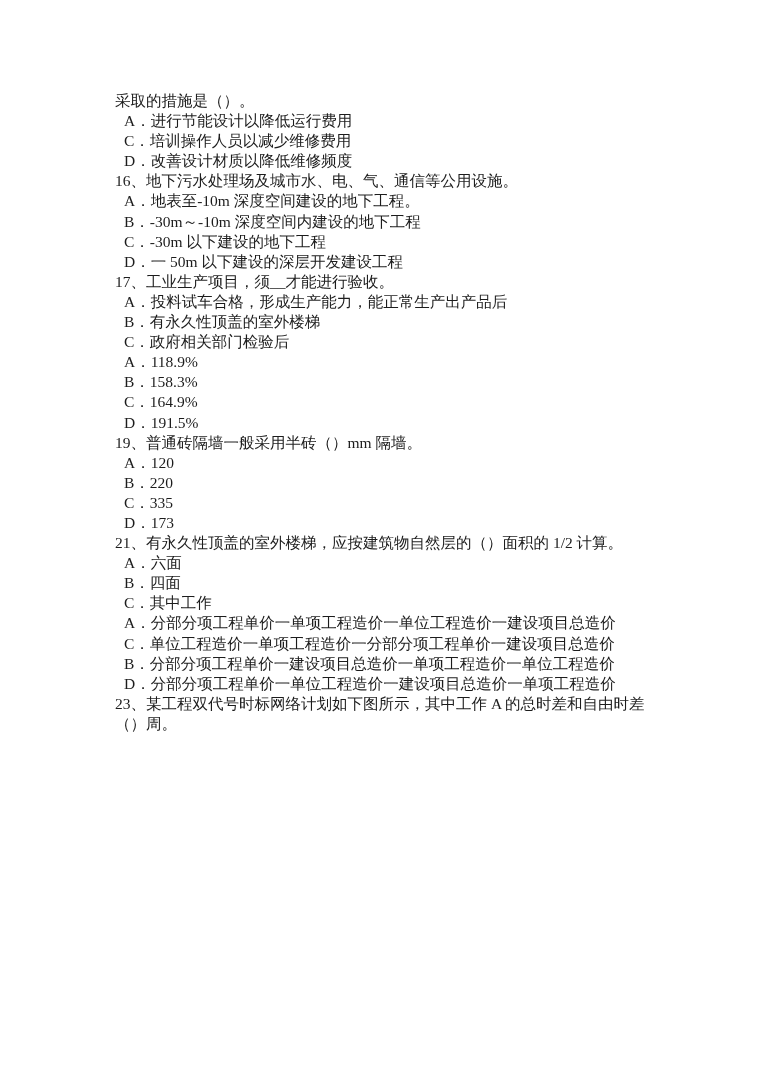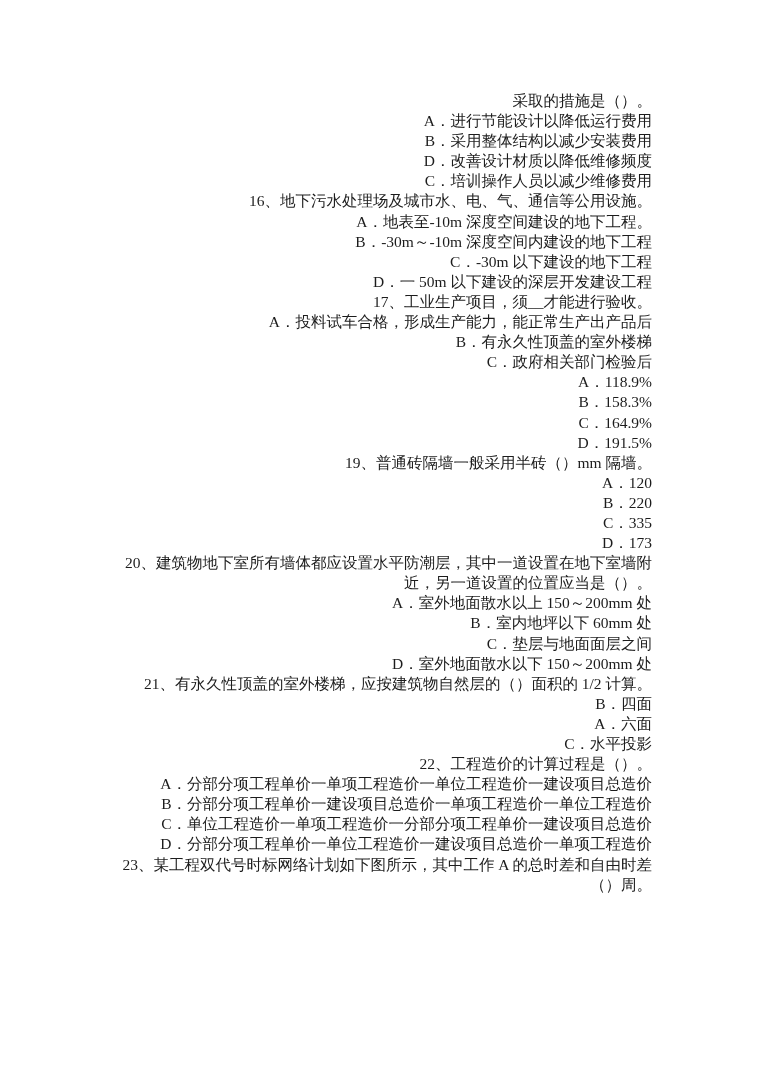--- a/index.html
+++ b/index.html
@@ -12,21 +12,20 @@
     background: #ffffff;
     font-family: "Liberation Serif", "DejaVu Serif", serif;
     color: #1c1c1c;
     overflow: hidden;
   }
   .page {
     position: absolute;
     top: 91px;
     left: 115px;
     width: 537px;
-    text-align: right;
   }
   .question {
     margin: 0;
     padding: 0;
   }
   .stem, .option {
     margin: 0;
     padding: 0;
     font-size: 15.5px;
     line-height: 20.1px;
@@ -38,23 +37,22 @@
   }
 </style>
 </head>
 <body style="background: rgb(255, 255, 255); color: rgb(28, 28, 28);">
 
 <div class="page">
   <div id="question-list">
   <div class="question">
     <p class="stem">采取的措施是（）。</p>
   <p class="option">A．进行节能设计以降低运行费用</p>
-        <p class="option">B．采用整体结构以减少安装费用</p>
+        <p class="option">C．培训操作人员以减少维修费用</p>
         <p class="option">D．改善设计材质以降低维修频度</p>
-        <p class="option">C．培训操作人员以减少维修费用</p>
       </div>
 
   <div class="question">
     <p class="stem">16、地下污水处理场及城市水、电、气、通信等公用设施。</p>
   <p class="option">A．地表至-10m 深度空间建设的地下工程。</p>
         <p class="option">B．-30m～-10m 深度空间内建设的地下工程</p>
         <p class="option">C．-30m 以下建设的地下工程</p>
         <p class="option">D．一 50m 以下建设的深层开发建设工程</p>
       </div>
 
@@ -73,40 +71,32 @@
       </div>
 
   <div class="question">
     <p class="stem">19、普通砖隔墙一般采用半砖（）mm 隔墙。</p>
   <p class="option">A．120</p>
         <p class="option">B．220</p>
         <p class="option">C．335</p>
         <p class="option">D．173</p>
       </div>
 
+
   <div class="question">
-    <p class="stem">20、建筑物地下室所有墙体都应设置水平防潮层，其中一道设置在地下室墙附近，另一道设置的位置应当是（）。</p>
-  <p class="option">A．室外地面散水以上 150～200mm 处</p>
-        <p class="option">B．室内地坪以下 60mm 处</p>
-        <p class="option">C．垫层与地面面层之间</p>
-        <p class="option">D．室外地面散水以下 150～200mm 处</p>
+    <p class="stem">21、有永久性顶盖的室外楼梯，应按建筑物自然层的（）面积的 1/2 计算。</p>
+  <p class="option">A．六面</p>
+        <p class="option">B．四面</p>
+        <p class="option">C．其中工作</p>
       </div>
 
   <div class="question">
-    <p class="stem">21、有永久性顶盖的室外楼梯，应按建筑物自然层的（）面积的 1/2 计算。</p>
-  <p class="option">B．四面</p>
-        <p class="option">A．六面</p>
-        <p class="option">C．水平投影</p>
-      </div>
-
-  <div class="question">
-    <p class="stem">22、工程造价的计算过程是（）。</p>
   <p class="option">A．分部分项工程单价一单项工程造价一单位工程造价一建设项目总造价</p>
+        <p class="option">C．单位工程造价一单项工程造价一分部分项工程单价一建设项目总造价</p>
         <p class="option">B．分部分项工程单价一建设项目总造价一单项工程造价一单位工程造价</p>
-        <p class="option">C．单位工程造价一单项工程造价一分部分项工程单价一建设项目总造价</p>
         <p class="option">D．分部分项工程单价一单位工程造价一建设项目总造价一单项工程造价</p>
       </div>
 
   <div class="question">
     <p class="stem">23、某工程双代号时标网络计划如下图所示，其中工作 A 的总时差和自由时差（）周。</p>
   </div>
 </div>
 </div>
 
 </body></html>

